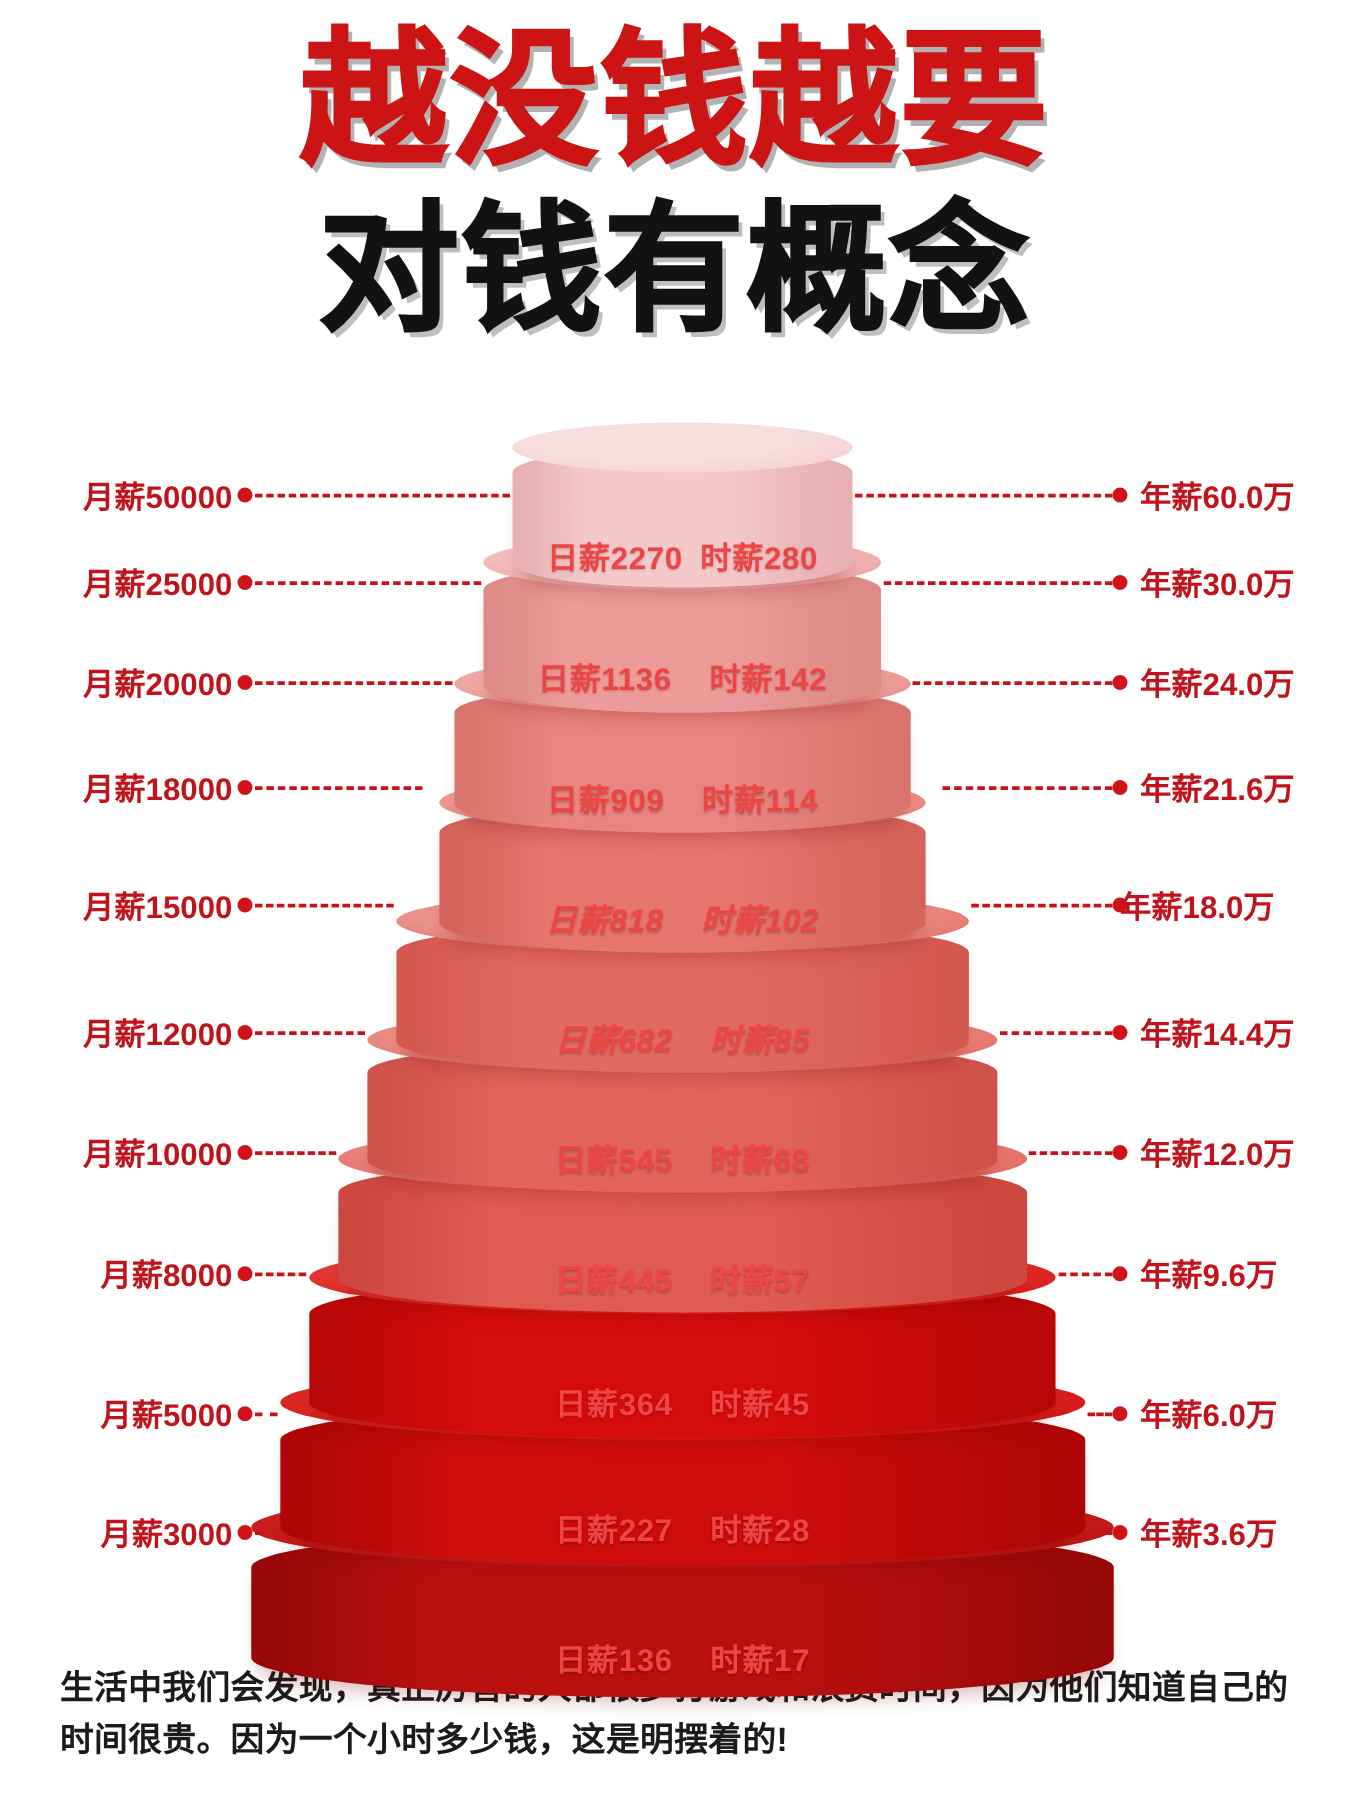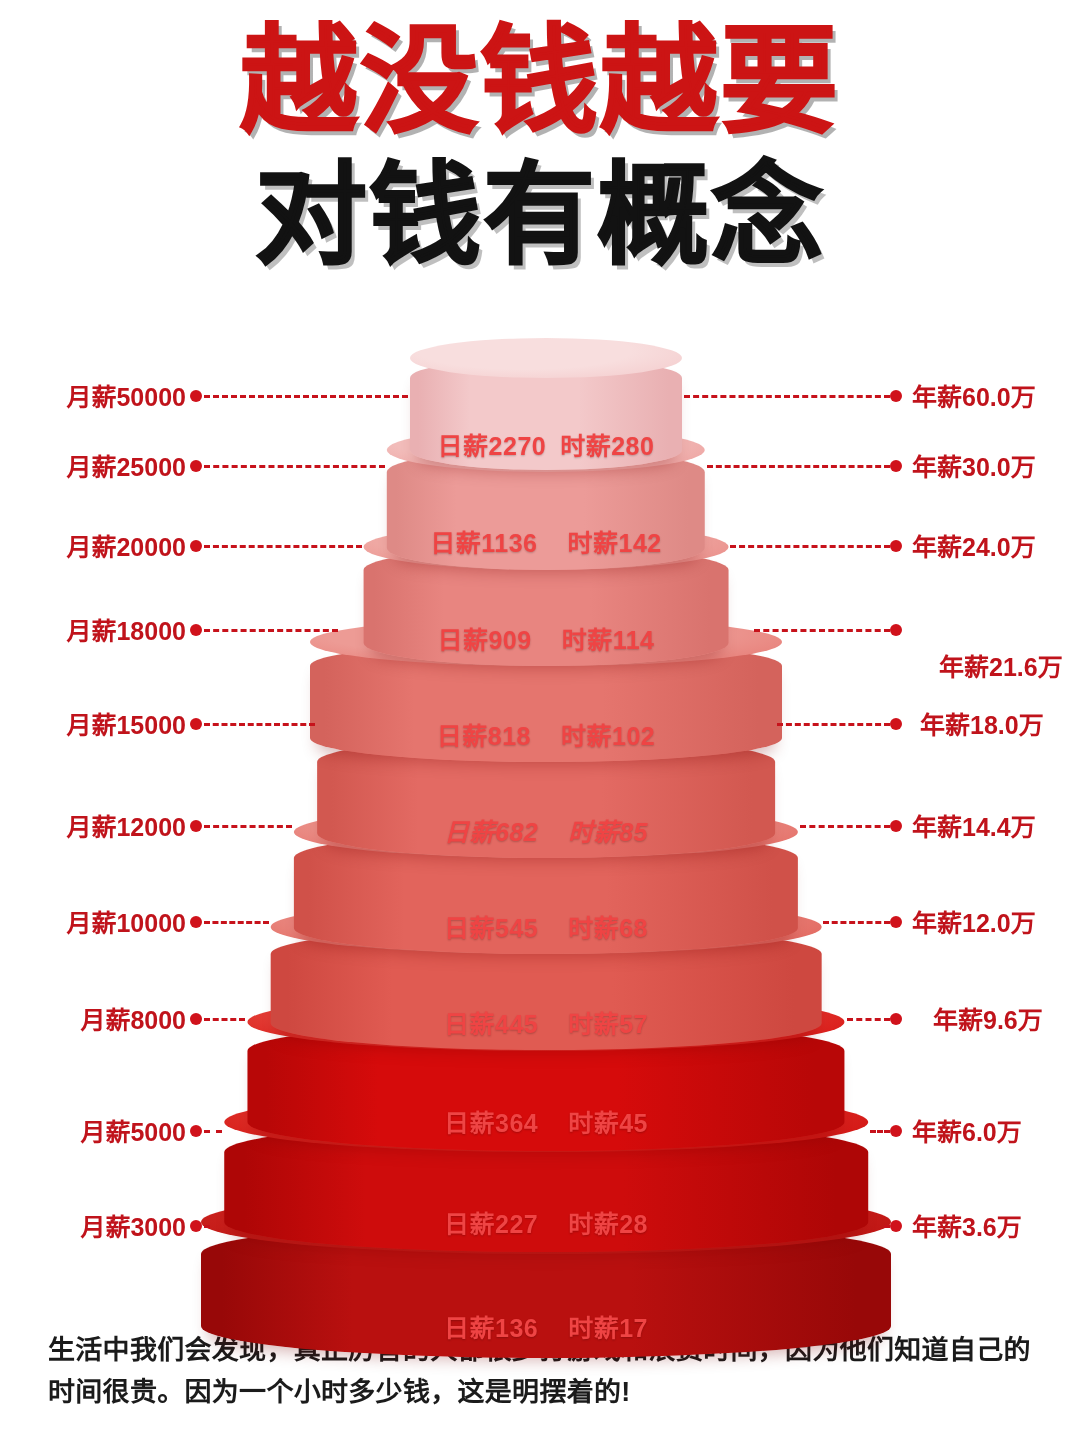--- a/index.html
+++ b/index.html
@@ -145,21 +145,21 @@
     <div class="tier" style="left: 546px; top: 806px; width: 504.222px; height: 148px; z-index: 95;">
       <div class="tier-body" style="top: 26px; height: 122px; border-radius: 50% / 21.3115%; background: linear-gradient(90deg, rgb(208, 81, 73) 0%, rgb(208, 81, 73) 3%, rgb(226, 100, 92) 22%, rgb(226, 100, 92) 62%, rgb(208, 81, 73) 95%, rgb(208, 81, 73) 100%); box-shadow: rgba(120, 0, 0, 0.3) 0px 10px 16px -8px;"></div>
       <div class="tier-cap" style="height: 52px; background: radial-gradient(at 42% 32%, rgb(234, 140, 133) 0%, rgb(234, 140, 133) 48%, rgb(226, 100, 92) 100%);"></div>
       <div class="tier-label" style="top: 101.92px;"><span>日薪545</span><span class="gap" style="width: 30px;">&nbsp;</span><span>时薪68</span></div>
     </div>
     <div class="tier" style="left: 546px; top: 712px; width: 457.778px; height: 146px; z-index: 96; font-style: italic;">
       <div class="tier-body" style="top: 25px; height: 121px; border-radius: 50% / 20.6612%; background: linear-gradient(90deg, rgb(210, 88, 80) 0%, rgb(210, 88, 80) 3%, rgb(227, 106, 99) 22%, rgb(227, 106, 99) 62%, rgb(210, 88, 80) 95%, rgb(210, 88, 80) 100%); box-shadow: rgba(120, 0, 0, 0.3) 0px 10px 16px -8px;"></div>
       <div class="tier-cap" style="height: 50px; background: radial-gradient(at 42% 32%, rgb(235, 145, 139) 0%, rgb(235, 145, 139) 48%, rgb(227, 106, 99) 100%);"></div>
       <div class="tier-label" style="top: 99.92px;"><span>日薪682</span><span class="gap" style="width: 30px;">&nbsp;</span><span>时薪85</span></div>
     </div>
-    <div class="tier" style="left: 546px; top: 618px; width: 472px; height: 144px; z-index: 97;">
+    <div class="tier" style="left: 546px; top: 618px; width: 389px; height: 144px; z-index: 97; font-style: italic;">
       <div class="tier-body" style="top: 24px; height: 120px; border-radius: 50% / 20%; background: linear-gradient(90deg, rgb(212, 99, 92) 0%, rgb(212, 99, 92) 3%, rgb(229, 117, 110) 22%, rgb(229, 117, 110) 62%, rgb(212, 99, 92) 95%, rgb(212, 99, 92) 100%); box-shadow: rgba(120, 0, 0, 0.3) 0px 10px 16px -8px;"></div>
       <div class="tier-cap" style="height: 48px; background: radial-gradient(at 42% 32%, rgb(237, 155, 149) 0%, rgb(237, 155, 149) 48%, rgb(229, 117, 110) 100%);"></div>
       <div class="tier-label" style="top: 97.92px;"><span>日薪818</span><span class="gap" style="width: 30px;">&nbsp;</span><span>时薪102</span></div>
     </div>
     <div class="tier" style="left: 546px; top: 524px; width: 364.889px; height: 142px; z-index: 98;">
       <div class="tier-body" style="top: 23px; height: 119px; border-radius: 50% / 19.3277%; background: linear-gradient(90deg, rgb(217, 115, 110) 0%, rgb(217, 115, 110) 3%, rgb(232, 133, 128) 22%, rgb(232, 133, 128) 62%, rgb(217, 115, 110) 95%, rgb(217, 115, 110) 100%); box-shadow: rgba(120, 0, 0, 0.3) 0px 10px 16px -8px;"></div>
       <div class="tier-cap" style="height: 46px; background: radial-gradient(at 42% 32%, rgb(239, 168, 163) 0%, rgb(239, 168, 163) 48%, rgb(232, 133, 128) 100%);"></div>
       <div class="tier-label" style="top: 95.92px;"><span>日薪909</span><span class="gap" style="width: 30px;">&nbsp;</span><span>时薪114</span></div>
     </div>
     <div class="tier" style="left: 546px; top: 428px; width: 318.444px; height: 142px; z-index: 99;">
@@ -195,29 +195,29 @@
       <div class="dash" style="left: 730.444px; width: 159.556px;"></div>
       <div class="dot" style="left: 890px;"></div>
       <div class="side-text right" style="left: 912px;">年薪24.0万</div>
     </div>
     <div class="side-row" style="top: 630px; z-index: 200;">
       <div class="side-text left" style="right: 894px;">月薪18000</div>
       <div class="dot" style="left: 190px;"></div>
       <div class="dash" style="left: 204px; width: 134.333px;"></div>
       <div class="dash" style="left: 753.667px; width: 136.333px;"></div>
       <div class="dot" style="left: 890px;"></div>
-      <div class="side-text right" style="left: 939px; margin-top: 36px;">年薪21.6万</div>
+      <div class="side-text right" style="left: 912px;">年薪21.6万</div>
     </div>
     <div class="side-row" style="top: 724px; z-index: 200;">
       <div class="side-text left" style="right: 894px;">月薪15000</div>
       <div class="dot" style="left: 190px;"></div>
       <div class="dash" style="left: 204px; width: 111.111px;"></div>
       <div class="dash" style="left: 776.889px; width: 113.111px;"></div>
       <div class="dot" style="left: 890px;"></div>
-      <div class="side-text right" style="left: 896px; margin-left: 24px;">年薪18.0万</div>
+      <div class="side-text right" style="left: 896px;">年薪18.0万</div>
     </div>
     <div class="side-row" style="top: 826px; z-index: 200;">
       <div class="side-text left" style="right: 894px;">月薪12000</div>
       <div class="dot" style="left: 190px;"></div>
       <div class="dash" style="left: 204px; width: 87.8889px;"></div>
       <div class="dash" style="left: 800.111px; width: 89.8889px;"></div>
       <div class="dot" style="left: 890px;"></div>
       <div class="side-text right" style="left: 912px;">年薪14.4万</div>
     </div>
     <div class="side-row" style="top: 922px; z-index: 200;">
@@ -227,21 +227,21 @@
       <div class="dash" style="left: 823.333px; width: 66.6667px;"></div>
       <div class="dot" style="left: 890px;"></div>
       <div class="side-text right" style="left: 912px;">年薪12.0万</div>
     </div>
     <div class="side-row" style="top: 1019px; z-index: 200;">
       <div class="side-text left" style="right: 894px;">月薪8000</div>
       <div class="dot" style="left: 190px;"></div>
       <div class="dash" style="left: 204px; width: 41.4444px;"></div>
       <div class="dash" style="left: 846.556px; width: 43.4444px;"></div>
       <div class="dot" style="left: 890px;"></div>
-      <div class="side-text right" style="left: 912px; margin-left: 21px;">年薪9.6万</div>
+      <div class="side-text right" style="left: 912px;">年薪9.6万</div>
     </div>
     <div class="side-row" style="top: 1131px; z-index: 200;">
       <div class="side-text left" style="right: 894px;">月薪5000</div>
       <div class="dot" style="left: 190px;"></div>
       <div class="dash" style="left: 204px; width: 18.2222px;"></div>
       <div class="dash" style="left: 869.778px; width: 20.2222px;"></div>
       <div class="dot" style="left: 890px;"></div>
       <div class="side-text right" style="left: 912px;">年薪6.0万</div>
     </div>
     <div class="side-row" style="top: 1226px; z-index: 200;">

